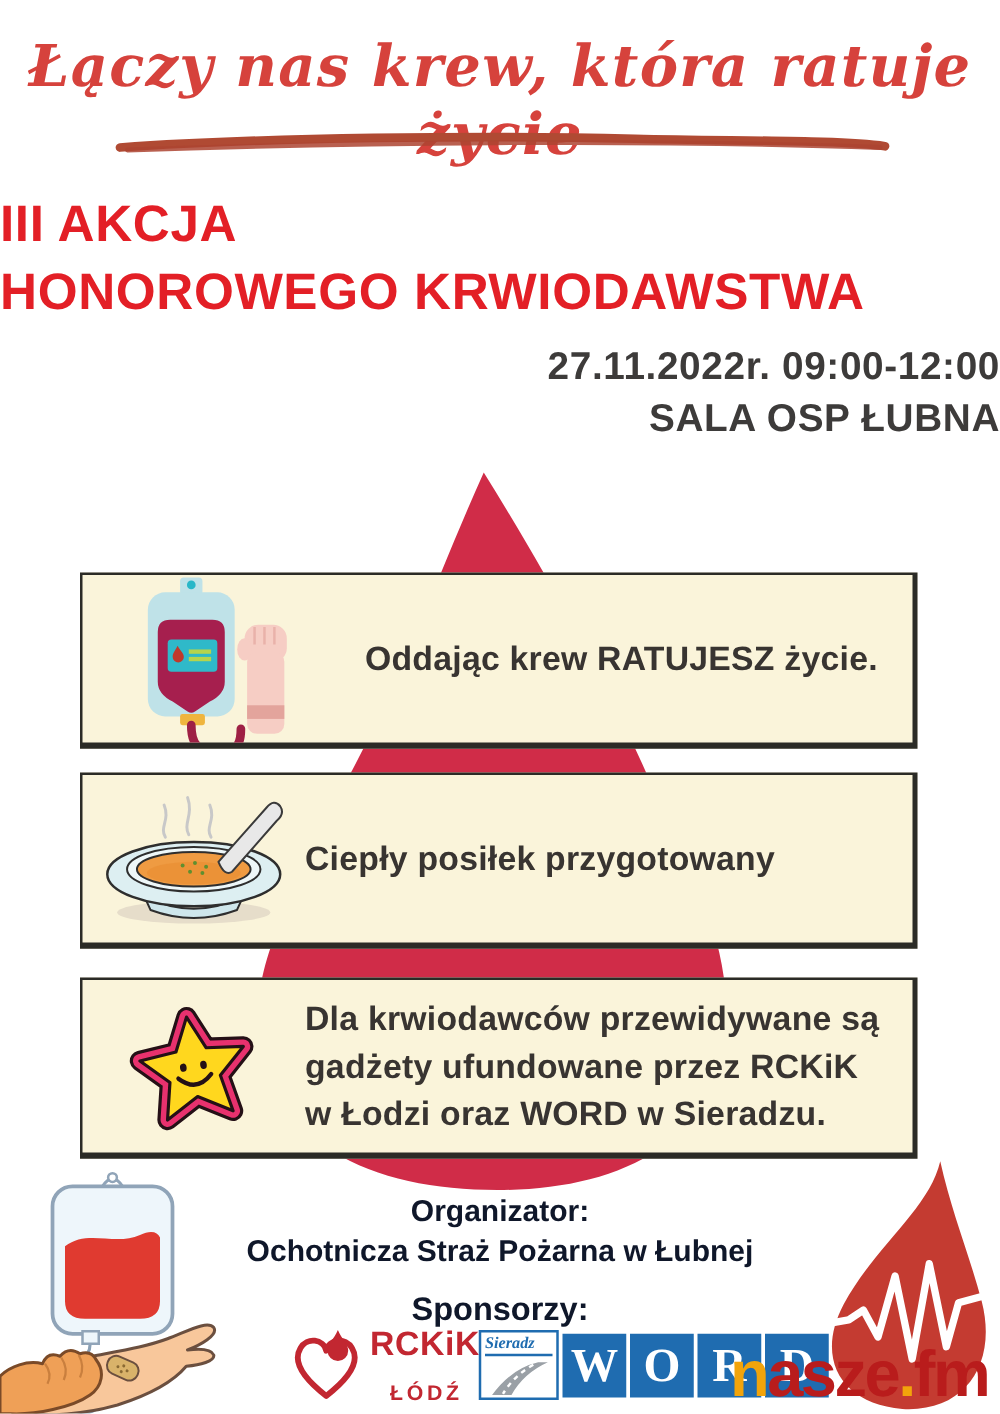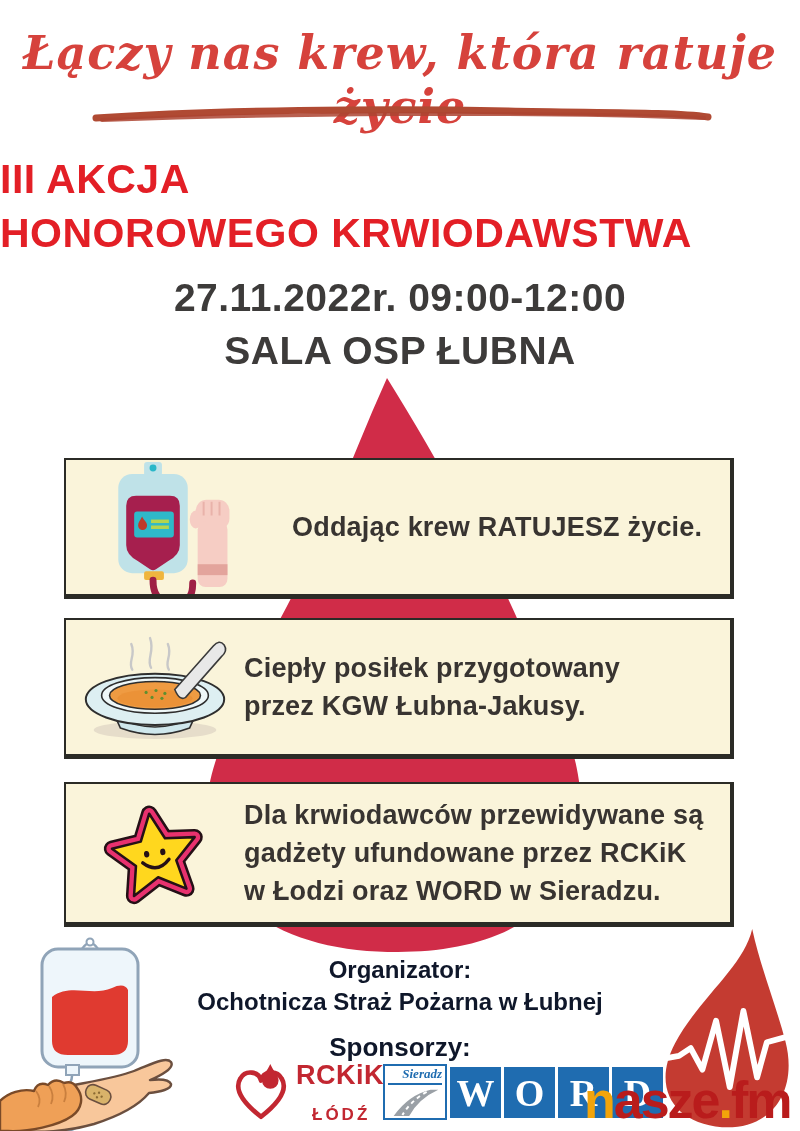--- a/index.html
+++ b/index.html
@@ -12,22 +12,22 @@
     position:absolute;top:26px;left:0;width:100%;text-align:center;
     font-family:"DejaVu Serif",serif;font-style:italic;font-weight:bold;
     font-size:46px;color:#d6423c;letter-spacing:1px;
   }
   .tagline-underline{position:absolute;top:102px;left:88px;}
   .title{
     position:absolute;top:152px;left:0;width:100%;
     color:#e31f26;font-weight:bold;line-height:1.32;font-size:41px;letter-spacing:.5px;
   }
   .schedule{
-    position:absolute;top:272px;left:0;width:100%;text-align:center;
-    color:#3d3b3a;font-weight:bold;font-size:39px;line-height:1.35;letter-spacing:.5px;
+    position:absolute;top:272px;left:0;width:100%;text-align:right;
+    color:#3d3b3a;font-weight:bold;font-size:31px;line-height:1.35;letter-spacing:.5px;
   }
   
   .drop-center{position:absolute;left:185px;top:375px;z-index:0;}
   
   .benefit{
     position:absolute;left:64px;width:664px;height:134px;
     background:#faf4da;border:2px solid #2b2b26;
     border-bottom-width:5px;border-right-width:4px;
     display:flex;align-items:center;z-index:2;
   }
@@ -54,21 +54,21 @@
   .rckik-sub{font-size:17px;font-weight:bold;letter-spacing:3px;margin-top:17px;margin-left:16px;}
   
   .word{position:absolute;left:383px;top:1064px;display:flex;align-items:flex-start;z-index:3;}
   .sieradz-tile{
     width:60px;height:52px;background:#ffffff;border:2px solid #1f6cb0;
     display:flex;flex-direction:column;align-items:center;flex:none;
   }
   .sieradz-city{
     font-family:"Liberation Serif",serif;font-style:italic;font-weight:bold;
     font-size:13px;color:#1f6cb0;border-bottom:2px solid #1f6cb0;width:90%;
-    text-align:right;padding-bottom:1px;
+    text-align:left;padding-bottom:1px;
   }
   .word-tile{
     width:51px;height:51px;background:#1f6cb0;color:#ffffff;margin-left:3px;margin-top:3px;
     font-family:"Liberation Serif",serif;font-weight:bold;font-size:38px;
     display:flex;align-items:center;justify-content:center;flex:none;
   }
   
   .drop-right{position:absolute;left:636px;top:926px;z-index:2;}
   .naszefm{
     position:absolute;left:584px;top:1070px;z-index:4;
@@ -144,21 +144,20 @@
         <circle cx="76" cy="63" r="1.6" fill="#5f8f2f"></circle>
           <circle cx="86" cy="61" r="1.6" fill="#5f8f2f"></circle>
         <circle cx="95" cy="64" r="1.6" fill="#5f8f2f"></circle>
           <circle cx="82" cy="68" r="1.6" fill="#5f8f2f"></circle>
         <circle cx="92" cy="69" r="1.6" fill="#5f8f2f"></circle>
         <path d="M105,60 L144,16 Q150,9 155,15 Q159,21 152,27 L116,68 Q110,72 105,60 Z" fill="#e8e8e8" stroke="#3a3a3a" stroke-width="1.6"></path>
       </svg>
     </div>
     <div class="text">
       <div>Ciepły posiłek przygotowany</div>
-      <div>przez KGW Łubna-Jakusy.</div>
     </div>
   </div>
 
   <div class="benefit b3">
     <div class="icon-slot">
       <svg width="112" height="112" viewBox="0 0 110 110">
         <g transform="rotate(-8 55 57)">
           <path d="M55,16 L67,42 L96,45 L75,65 L81,94 L55,79 L29,94 L35,65 L14,45 L43,42 Z" fill="none" stroke="#241016" stroke-width="16" stroke-linejoin="round"></path>
           <path d="M55,16 L67,42 L96,45 L75,65 L81,94 L55,79 L29,94 L35,65 L14,45 L43,42 Z" fill="none" stroke="#e8316e" stroke-width="11" stroke-linejoin="round"></path>
           <path d="M55,16 L67,42 L96,45 L75,65 L81,94 L55,79 L29,94 L35,65 L14,45 L43,42 Z" fill="#ffd71e" stroke="#241016" stroke-width="2.5" stroke-linejoin="round"></path>

